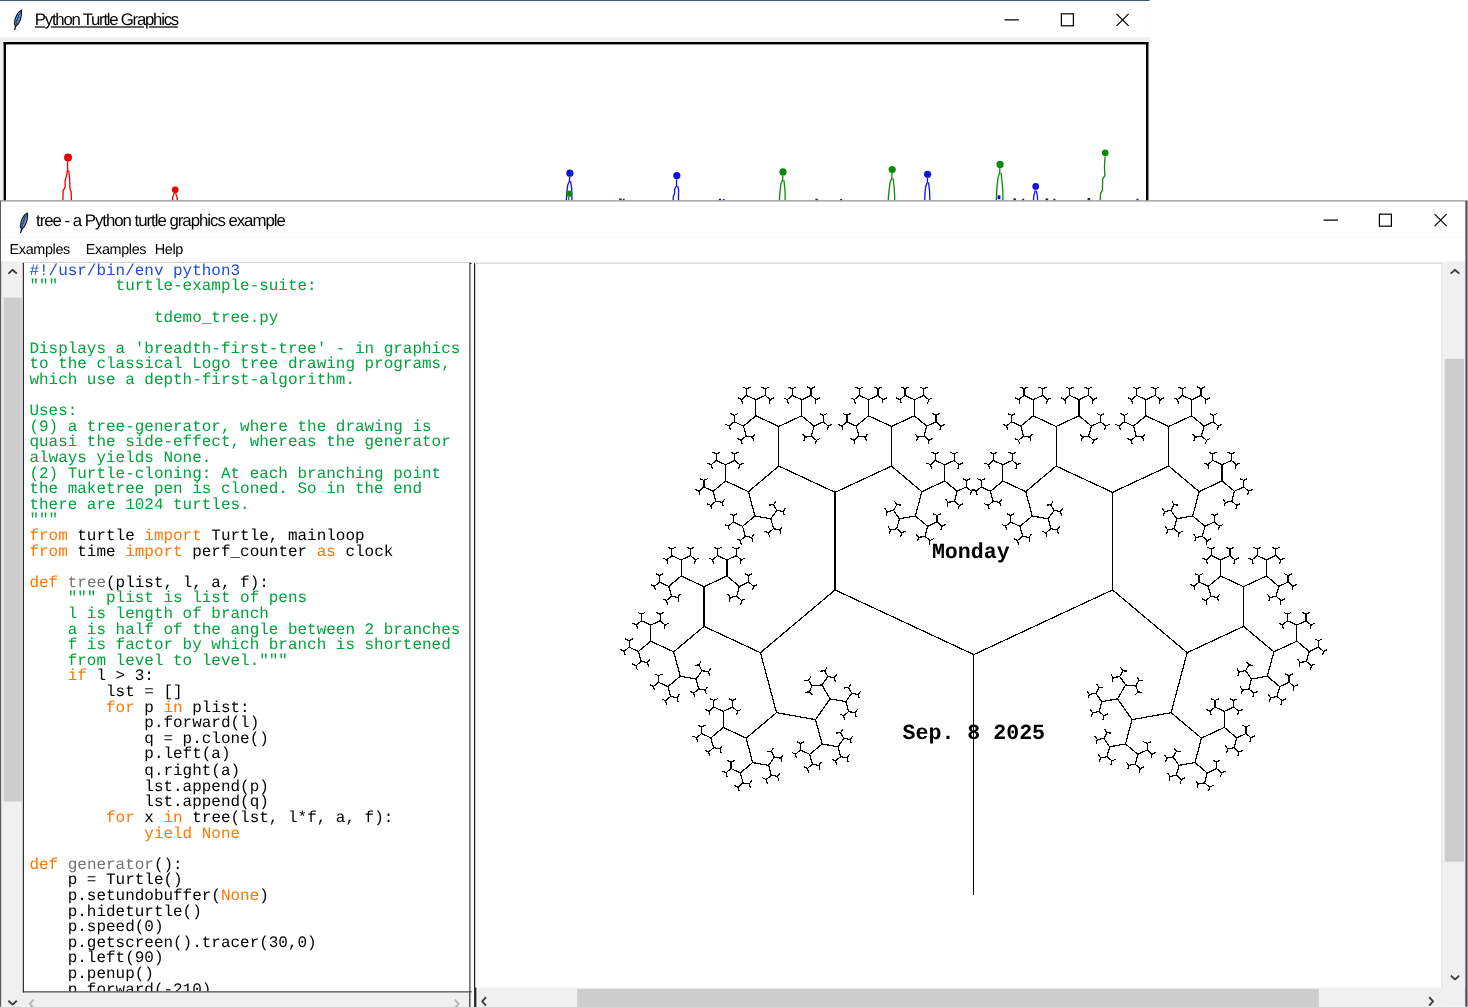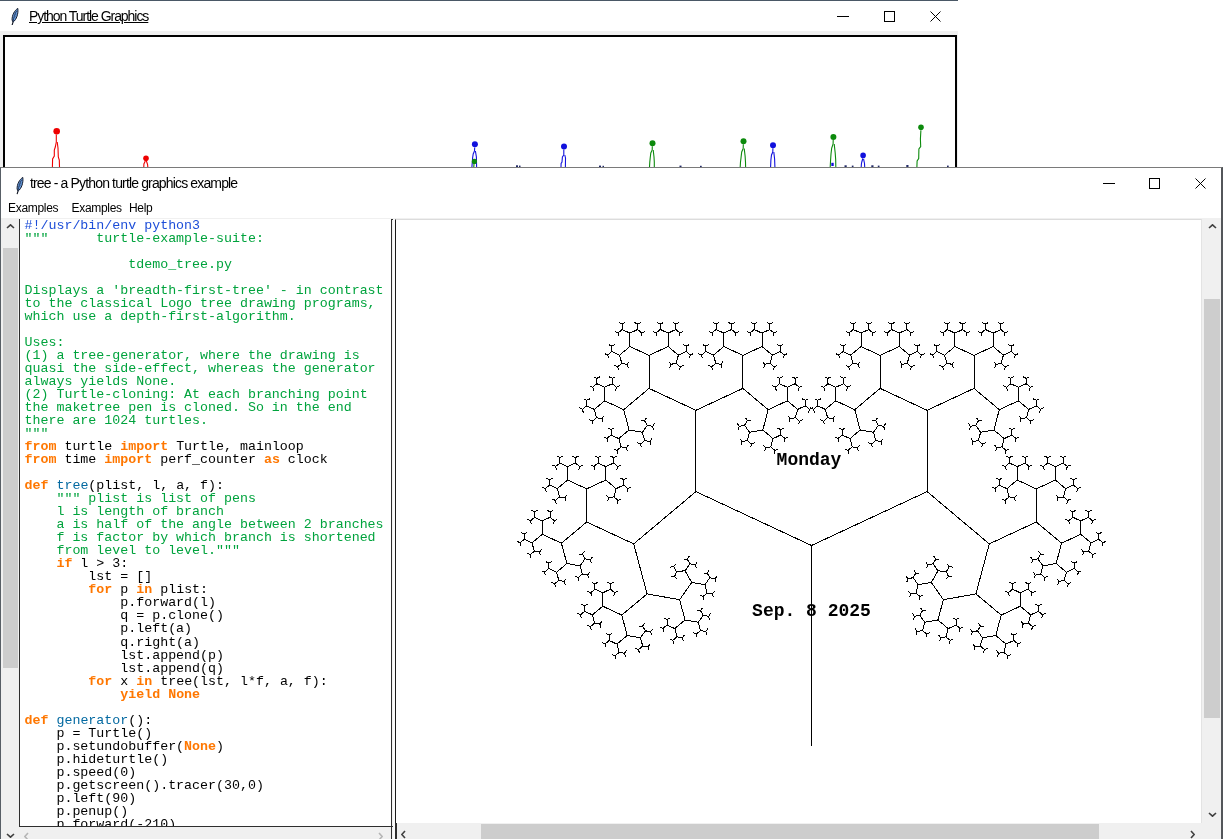--- a/index.html
+++ b/index.html
@@ -16,21 +16,21 @@
 #win2 .title { position:absolute; left:29px; top:8px; font-size:14px; letter-spacing:-0.85px; line-height:14px; color:#000; }
 #menubar { position:absolute; left:0; top:30px; width:100%; height:20px; background:#fff;
   font-size:12px; letter-spacing:-0.3px; color:#000; }
 #menubar span { position:absolute; top:3px; }
 .btn { position:absolute; top:0; width:46px; height:30px; }
 #textw { position:absolute; left:19px; top:51px; width:371px; height:606.5px; background:#fff;
   overflow:hidden; }
 .tb { position:absolute; background:#2e2e2e; }
 #code { position:absolute; left:4.5px; top:-0.5px; font-family:"Liberation Mono",monospace;
   font-size:13.3px; line-height:13.03px; white-space:pre; color:#000; letter-spacing:0px; }
-#code .k { color:#ff7700;font-weight:bold; } #code .d { color:#0369a1; }
+#code .k { color:#ff7700; } #code .d { color:#737373; }
 #code .s { color:#00a33d; } #code .c { color:#1d4ed8; }
 #cv2 { position:absolute; left:393.5px; top:51px; width:807.5px; height:772px; background:#fff;
   border-left:1.5px solid #1a1a1a; border-top:1px solid #dcdcdc; border-right:1px solid #e3e3e3; }
 .sb { position:absolute; background:#f0f0f0; }
 .thumb { position:absolute; background:#cdcdcd; }
 </style></head>
 <body>
 <div id="win1">
   <div class="tbar">
     <svg style="position:absolute;left:10px;top:6.5px" width="10" height="17.5" viewBox="0 0 10 17.5">
@@ -145,26 +145,26 @@
   <div class="tb" style="left:18px;top:50.5px;width:374px;height:1px"></div>
   <div class="tb" style="left:18px;top:50.5px;width:1px;height:608px"></div>
   <div class="tb" style="left:390px;top:50.5px;width:1px;height:608px"></div>
   <div class="tb" style="left:18px;top:657.5px;width:374px;height:1px"></div>
   <div id="textw">
       <pre id="code"><span class="c">#!/usr/bin/env python3</span>
 <span class="s">"""      turtle-example-suite:</span>
 
 <span class="s">             tdemo_tree.py</span>
 
-<span class="s">Displays a 'breadth-first-tree' - in contrast</span>
+<span class="s">Displays a 'breadth-first-tree' - in graphics</span>
 <span class="s">to the classical Logo tree drawing programs,</span>
 <span class="s">which use a depth-first-algorithm.</span>
 
 <span class="s">Uses:</span>
-<span class="s">(1) a tree-generator, where the drawing is</span>
+<span class="s">(9) a tree-generator, where the drawing is</span>
 <span class="s">quasi the side-effect, whereas the generator</span>
 <span class="s">always yields None.</span>
 <span class="s">(2) Turtle-cloning: At each branching point</span>
 <span class="s">the maketree pen is cloned. So in the end</span>
 <span class="s">there are 1024 turtles.</span>
 <span class="s">"""</span>
 <span class="k">from</span> turtle <span class="k">import</span> Turtle, mainloop
 <span class="k">from</span> time <span class="k">import</span> perf_counter <span class="k">as</span> clock
 
 <span class="k">def</span> <span class="d">tree</span>(plist, l, a, f):

